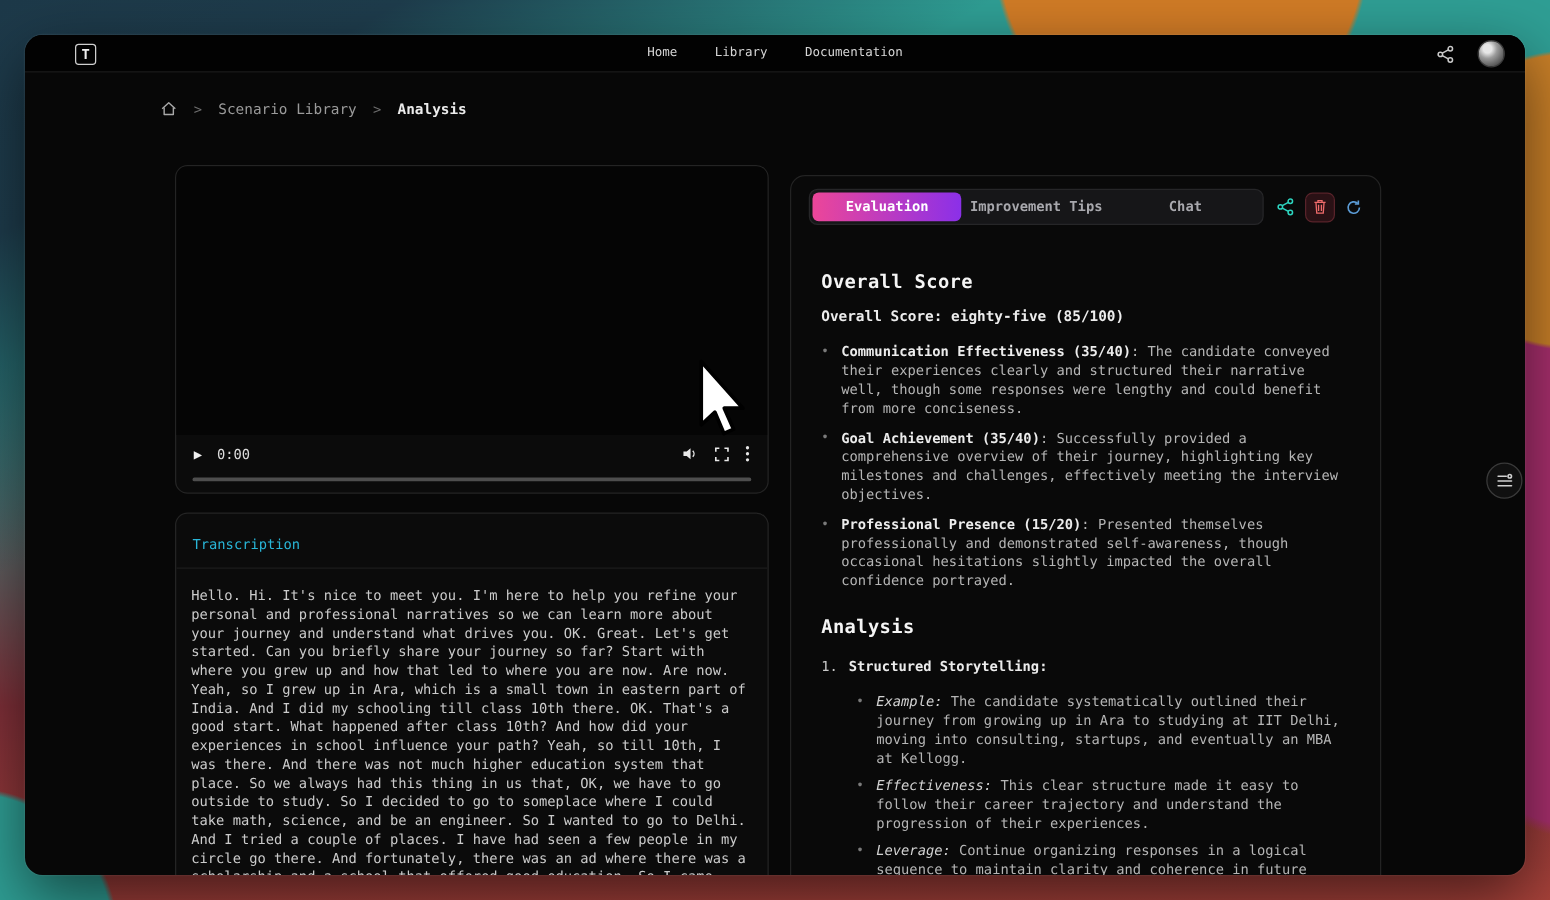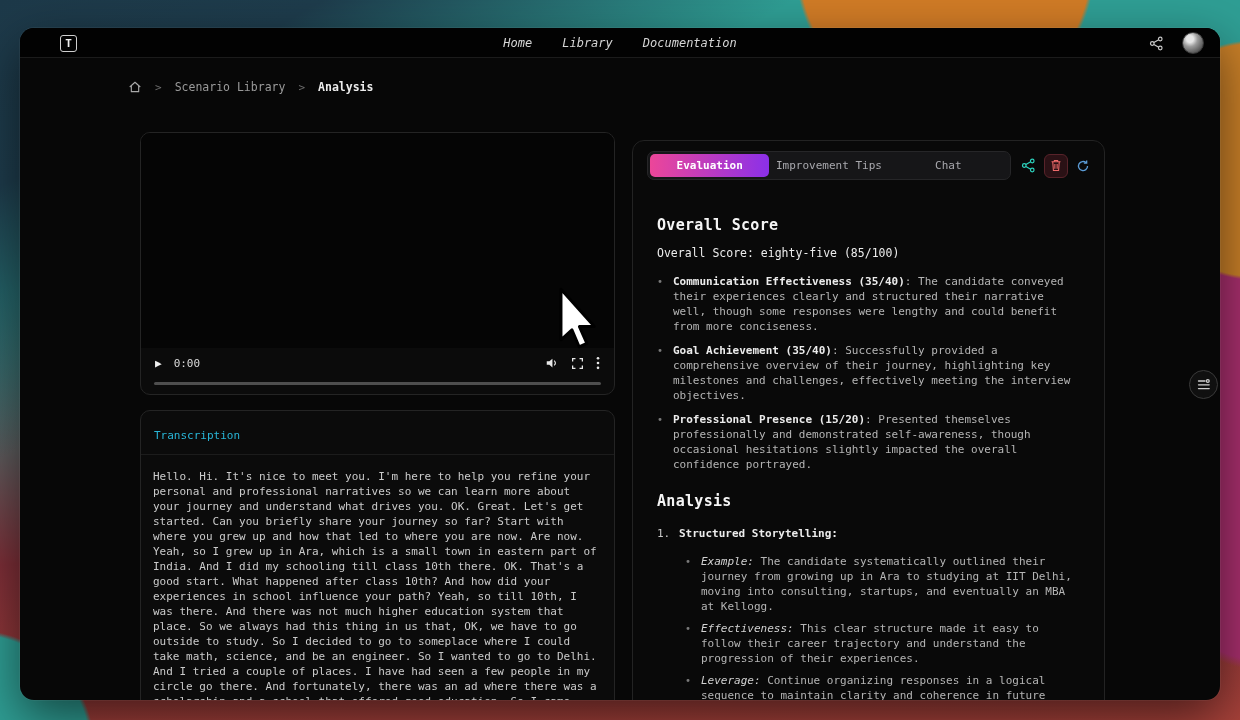--- a/index.html
+++ b/index.html
@@ -22,21 +22,21 @@
     background:#070707; border-radius:14px; overflow:hidden;
     box-shadow:0 0 0 1px rgba(255,255,255,.05), 0 18px 50px rgba(0,0,0,.55); }
 
   
   .topbar { position:relative; height:30px; background:#020202;
     border-bottom:1px solid #1b1b1b; display:flex; align-items:center; }
   .logo-box { position:absolute; left:40px; top:7px; width:17px; height:17px;
     border:1px solid #cfcfcf; border-radius:3px; color:#efefef; font-size:11px;
     font-weight:bold; display:flex; align-items:center; justify-content:center; }
   .topnav { margin:0 auto; display:flex; gap:30px; }
-  .topnav a { color:#d6d6d6; font-size:12px; text-decoration:none; cursor:pointer;font-style:italic; }
+  .topnav a { color:#d6d6d6; font-size:10px; text-decoration:none; cursor:pointer; }
   .top-right { position:absolute; right:16px; top:0; height:30px; display:flex;
     align-items:center; gap:18px; }
   .icon-btn { background:none; border:none; cursor:pointer; display:flex;
     align-items:center; justify-content:center; padding:0; }
   .avatar { width:22px; height:22px; border-radius:50%;
     background:radial-gradient(circle at 35% 30%, #e6e6e6 0 18%, #9b9b9b 40%, #585858 75%, #2e2e2e 100%);
     border:1px solid #3a3a3a; cursor:pointer; }
 
   
   .breadcrumb { position:absolute; left:108px; top:52px; display:flex;
@@ -66,30 +66,30 @@
     color:#cbcbcb; white-space:pre-wrap; }
 
   
   .panel { position:absolute; left:612px; top:112px; width:473px; height:575px;
     background:#090909; border:1px solid #232323; border-radius:12px; overflow:hidden; }
   .panel-head { display:flex; align-items:center; padding:10px 14px 8px; gap:10px; }
   .tabbar { display:flex; background:#161618; border:1px solid #262628;
     border-radius:7px; padding:2px; flex:1; }
   .tab { flex:1; text-align:center; font-size:11px; color:#a8a8ad; padding:5px 6px;
     border-radius:5px; background:none; border:none; cursor:pointer;
-    font-family:"DejaVu Sans Mono", monospace; white-space:nowrap; }
+    font-family:"DejaVu Sans Mono", monospace; white-space:nowrap;font-weight:bold; }
   .tab.active { background:linear-gradient(90deg,#ec4699,#8b30e8); color:#fff;
     font-weight:bold; }
   .panel-actions { display:flex; align-items:center; gap:8px; }
   .act-trash { width:24px; height:24px; border-radius:6px; background:#2a1115;
     border:1px solid #58232a; }
 
   .panel-body { padding:28px 24px 20px; }
   .h2 { color:#f5f5f5; font-size:15px; font-weight:bold; letter-spacing:.3px; }
-  .score-line { margin-top:12px; color:#ededed; font-size:11.5px; font-weight:normal; }
+  .score-line { margin-top:12px; color:#ededed; font-size:11.5px; font-weight:bold; }
   .blist { margin-top:14px; }
   .brow { display:flex; margin-bottom:9px; }
   .bdot { width:16px; color:#7a7a7a; font-size:10px; line-height:15px; flex:none; }
   .btext { flex:1; font-size:11px; line-height:15px; color:#b5b5b5; }
   .btext b { color:#ececec; }
   .btext i { color:#d2d2d2; }
   .strengths-h { margin-top:20px; }
   .numrow { display:flex; margin-top:16px; }
   .num { width:22px; font-size:11px; line-height:15px; color:#c9c9c9; flex:none; }
   .numtitle { font-size:11px; line-height:15px; font-weight:bold; color:#ececec; }

